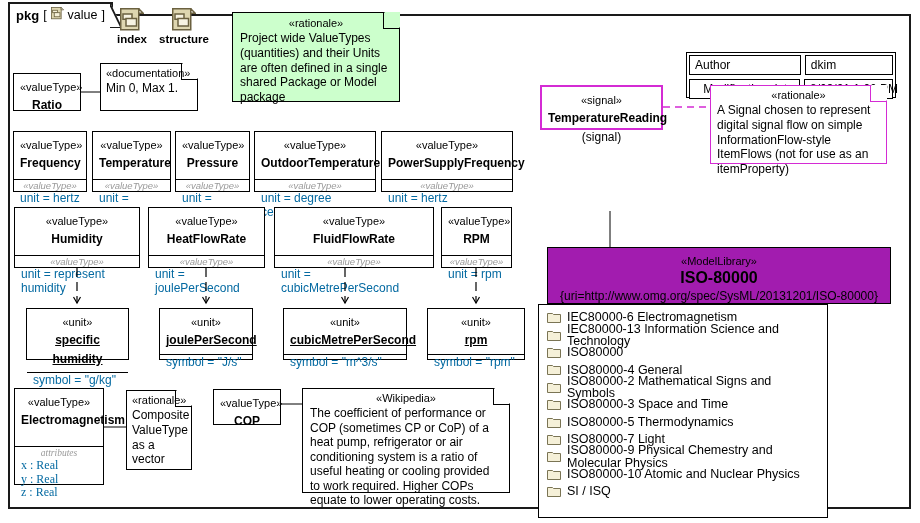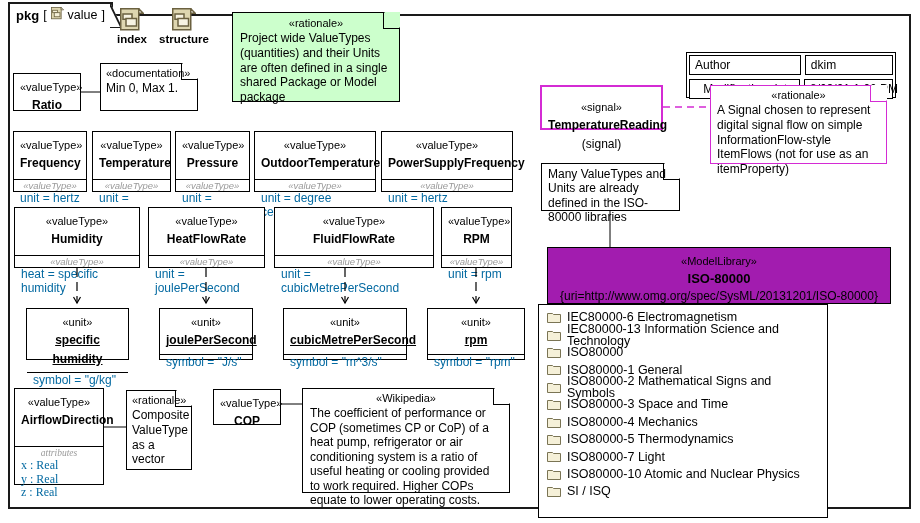--- a/index.html
+++ b/index.html
@@ -196,43 +196,36 @@
   <div class="note" style="left:100px;top:63px;width:98px;height:48px;">
     <div class="fold-cut"></div>
     <div class="fold" style="background:transparent;"></div>
     <div class="note-inner" style="padding:3px 5px;">
       <span class="note-kw" style="text-align:left;">«documentation»</span>
       <span class="note-body">Min 0, Max 1.</span>
     </div>
   </div>
 
   <div class="box signal" style="left:540px;top:85px;width:123px;height:45px;">
-    <div class="hdr" style="padding-top:10px;">
+    <div class="hdr" style="padding-top:3px;">
       <span class="kw">«signal»</span><br>
       <span class="nm">TemperatureReading</span><br>
       <span class="nm sub">(signal)</span>
     </div>
   </div>
 
   <div class="note magenta" style="left:710px;top:85px;width:177px;height:79px;">
     <div class="fold-cut"></div>
     <div class="fold" style="background:transparent;border-left:1px solid #d42bd4;border-bottom:1px solid #d42bd4;"></div>
     <div class="note-inner" style="padding:3px 6px;">
       <span class="note-kw">«rationale»</span>
       <span class="note-body">A Signal chosen to represent digital signal flow on simple InformationFlow-style ItemFlows (not for use as an itemProperty)</span>
     </div>
   </div>
 
-  <div class="note" style="left:541px;top:163px;width:139px;height:48px;">
-    <div class="fold-cut"></div>
-    <div class="fold" style="background:transparent;"></div>
-    <div class="note-inner" style="padding:3px 6px;line-height:1.2;">
-      <span class="note-body">Many ValueTypes and Units are already defined in the ISO-80000 libraries</span>
-    </div>
-  </div>
 
   <div class="box" style="left:13px;top:131px;width:74px;height:61px;">
     <div class="hdr">
       <span class="kw">«valueType»</span><br>
       <span class="nm">Frequency</span>
     </div>
     <div class="cmp" style="margin-top:3px;">
       <span class="cmp-kw">«valueType»</span>
       <span class="cmp-txt">unit = hertz</span>
     </div>
@@ -282,21 +275,21 @@
     </div>
   </div>
 
   <div class="box" style="left:14px;top:207px;width:126px;height:61px;">
     <div class="hdr">
       <span class="kw">«valueType»</span><br>
       <span class="nm">Humidity</span>
     </div>
     <div class="cmp" style="margin-top:3px;">
       <span class="cmp-kw">«valueType»</span>
-      <span class="cmp-txt">heat = specific humidity</span>
+      <span class="cmp-txt">unit = represent humidity</span>
     </div>
   </div>
 
   <div class="box" style="left:148px;top:207px;width:117px;height:61px;">
     <div class="hdr">
       <span class="kw">«valueType»</span><br>
       <span class="nm">HeatFlowRate</span>
     </div>
     <div class="cmp" style="margin-top:3px;">
       <span class="cmp-kw">«valueType»</span>
@@ -362,21 +355,21 @@
       <span class="nm underline">rpm</span>
     </div>
     <div class="cmp" style="margin-top:2px;">
       <span class="cmp-txt">symbol = "rpm"</span>
     </div>
   </div>
 
   <div class="box" style="left:14px;top:388px;width:90px;height:97px;">
     <div class="hdr" style="padding-bottom:3px;">
       <span class="kw">«valueType»</span><br>
-      <span class="nm">AirflowDirection</span>
+      <span class="nm">Electromagnetism</span>
     </div>
     <div class="cmp" style="margin-top:14px;font-family:Liberation Serif, serif;">
       <span class="cmp-kw">attributes</span>
       <span class="cmp-txt">x : Real</span>
       <span class="cmp-txt">y : Real</span>
       <span class="cmp-txt">z : Real</span>
     </div>
   </div>
 
   <div class="note" style="left:126px;top:390px;width:66px;height:80px;">
@@ -400,21 +393,21 @@
     <div class="fold" style="background:transparent;"></div>
     <div class="note-inner" style="padding:3px 7px;line-height:1.21;">
       <span class="note-kw">«Wikipedia»</span>
       <span class="note-body">The coefficient of performance or COP (sometimes CP or CoP) of a heat pump, refrigerator or air conditioning system is a ratio of useful heating or cooling provided to work required. Higher COPs equate to lower operating costs.</span>
     </div>
   </div>
 
   <div class="ml-head" style="left:547px;top:247px;width:344px;height:57px;">
     <div style="padding-top:3px;">
       <span class="kw">«ModelLibrary»</span><br>
-      <span class="nm" style="font-size:13px;">ISO-80000</span>
+      <span class="nm" style="font-size:16px;">ISO-80000</span>
     </div>
     <div class="ml-uri">{uri=http://www.omg.org/spec/SysML/20131201/ISO-80000}</div>
   </div>
 
   <div class="ml-list" style="left:538px;top:304px;width:290px;height:214px;">
     <div class="ml-item">
       <span class="folder">
         <svg width="14" height="11" viewBox="0 0 14 11">
             <path d="M0.5 1.5 L0.5 10.5 L13.5 10.5 L13.5 2.5 L6.5 2.5 L5.5 1.5 Z" fill="#f5f0d8" stroke="#7a7454" stroke-width="1"></path>
           </svg>
@@ -436,21 +429,21 @@
           </svg>
       </span>
       <span>ISO80000</span>
     </div>
     <div class="ml-item">
       <span class="folder">
         <svg width="14" height="11" viewBox="0 0 14 11">
             <path d="M0.5 1.5 L0.5 10.5 L13.5 10.5 L13.5 2.5 L6.5 2.5 L5.5 1.5 Z" fill="#f5f0d8" stroke="#7a7454" stroke-width="1"></path>
           </svg>
       </span>
-      <span>ISO80000-1 General</span>
+      <span>ISO80000-4 General</span>
     </div>
     <div class="ml-item">
       <span class="folder">
         <svg width="14" height="11" viewBox="0 0 14 11">
             <path d="M0.5 1.5 L0.5 10.5 L13.5 10.5 L13.5 2.5 L6.5 2.5 L5.5 1.5 Z" fill="#f5f0d8" stroke="#7a7454" stroke-width="1"></path>
           </svg>
       </span>
       <span>ISO80000-2 Mathematical Signs and Symbols</span>
     </div>
     <div class="ml-item">
@@ -460,37 +453,37 @@
           </svg>
       </span>
       <span>ISO80000-3 Space and Time</span>
     </div>
     <div class="ml-item">
       <span class="folder">
         <svg width="14" height="11" viewBox="0 0 14 11">
             <path d="M0.5 1.5 L0.5 10.5 L13.5 10.5 L13.5 2.5 L6.5 2.5 L5.5 1.5 Z" fill="#f5f0d8" stroke="#7a7454" stroke-width="1"></path>
           </svg>
       </span>
-      <span>ISO80000-4 Mechanics</span>
-    </div>
-    <div class="ml-item">
-      <span class="folder">
-        <svg width="14" height="11" viewBox="0 0 14 11">
-            <path d="M0.5 1.5 L0.5 10.5 L13.5 10.5 L13.5 2.5 L6.5 2.5 L5.5 1.5 Z" fill="#f5f0d8" stroke="#7a7454" stroke-width="1"></path>
-          </svg>
-      </span>
       <span>ISO80000-5 Thermodynamics</span>
     </div>
     <div class="ml-item">
       <span class="folder">
         <svg width="14" height="11" viewBox="0 0 14 11">
             <path d="M0.5 1.5 L0.5 10.5 L13.5 10.5 L13.5 2.5 L6.5 2.5 L5.5 1.5 Z" fill="#f5f0d8" stroke="#7a7454" stroke-width="1"></path>
           </svg>
       </span>
       <span>ISO80000-7 Light</span>
+    </div>
+    <div class="ml-item">
+      <span class="folder">
+        <svg width="14" height="11" viewBox="0 0 14 11">
+            <path d="M0.5 1.5 L0.5 10.5 L13.5 10.5 L13.5 2.5 L6.5 2.5 L5.5 1.5 Z" fill="#f5f0d8" stroke="#7a7454" stroke-width="1"></path>
+          </svg>
+      </span>
+      <span>ISO80000-9 Physical Chemestry and Molecular Physics</span>
     </div>
     <div class="ml-item">
       <span class="folder">
         <svg width="14" height="11" viewBox="0 0 14 11">
             <path d="M0.5 1.5 L0.5 10.5 L13.5 10.5 L13.5 2.5 L6.5 2.5 L5.5 1.5 Z" fill="#f5f0d8" stroke="#7a7454" stroke-width="1"></path>
           </svg>
       </span>
       <span>ISO80000-10 Atomic and Nuclear Physics</span>
     </div>
     <div class="ml-item">

